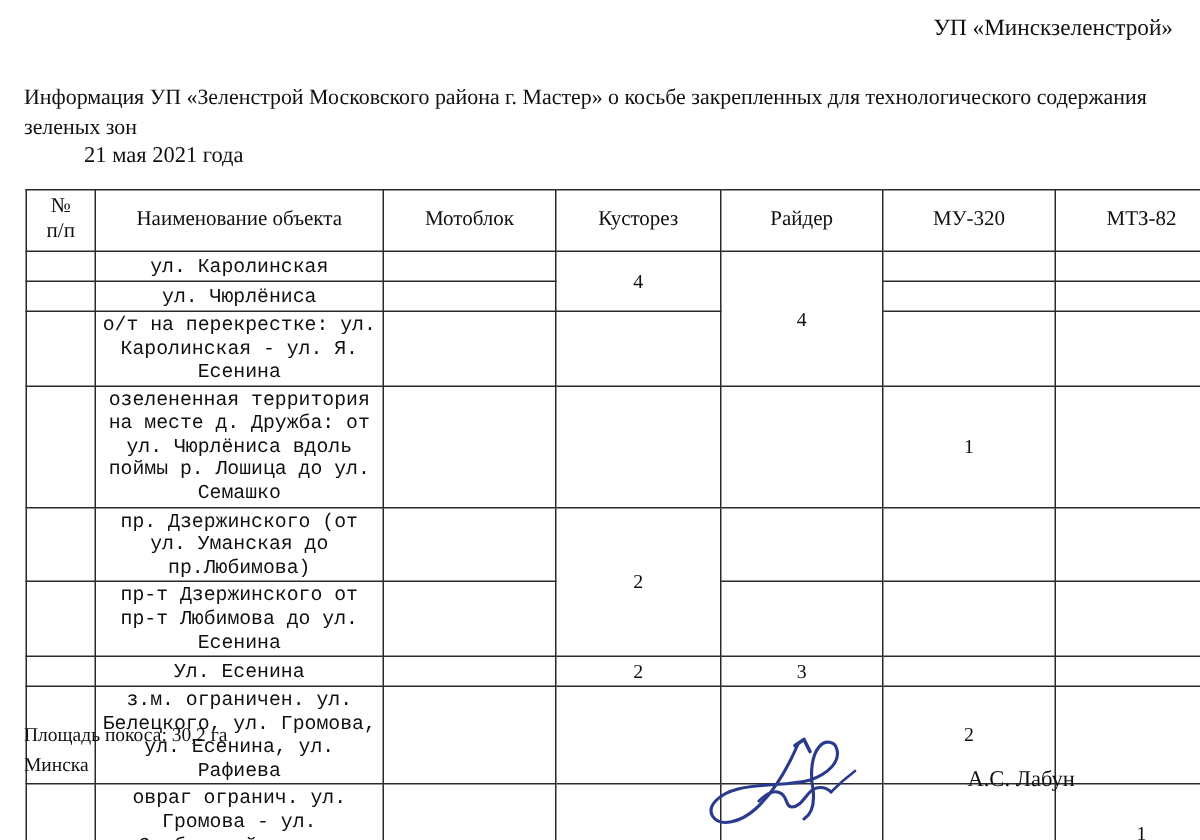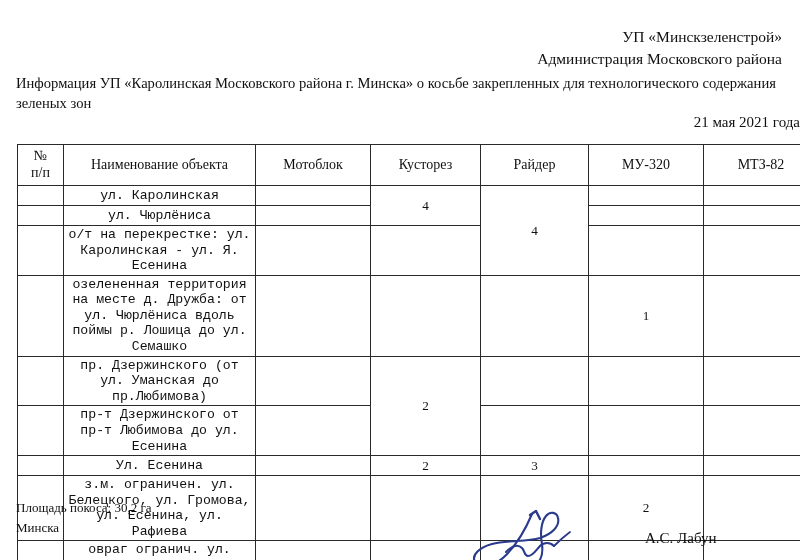--- a/index.html
+++ b/index.html
@@ -15,21 +15,20 @@
     position: relative;
     overflow: hidden;
   }
 
   .page {
     position: relative;
     width: 800px;
     height: 416px;
     box-sizing: border-box;
     padding: 0;
-    margin-top: 18px;
   }
 
   
   .doc-header {
     position: absolute;
     top: 8px;
     right: 18px;
     text-align: right;
     line-height: 1.45;
     font-size: 15.5px;
@@ -46,21 +45,21 @@
     line-height: 1.35;
     text-align: left;
   }
 
   
   .date-line {
     position: absolute;
     top: 96px;
     left: 0;
     width: 800px;
-    text-align: right;
+    text-align: left;
     font-size: 15px;
     padding-left: 56px;
     box-sizing: border-box;
   }
 
   
   .tbl-wrap {
     position: absolute;
     top: 126px;
     left: 17px;
@@ -139,24 +138,23 @@
     white-space: nowrap;
   }
 </style>
 </head>
 <body>
 
 <div class="page">
 
   <div class="doc-header">
     <div class="line">УП «Минскзеленстрой»</div>
-    <div class="line">Администрация Московского района</div>
-  </div>
-
-  <div class="intro">Информация УП «Каролинская Московского района г. Минска» о косьбе закрепленных для технологического содержания зеленых зон</div>
+  </div>
+
+  <div class="intro">Информация УП «Зеленстрой Московского района г. Мастер» о косьбе закрепленных для технологического содержания зеленых зон</div>
 
   <div class="date-line">21 мая 2021 года</div>
 
   <div class="tbl-wrap">
     <table class="sheet">
       <thead>
         <tr>
           <td class="c-num">
             <div>№</div>
             <div>п/п</div>

